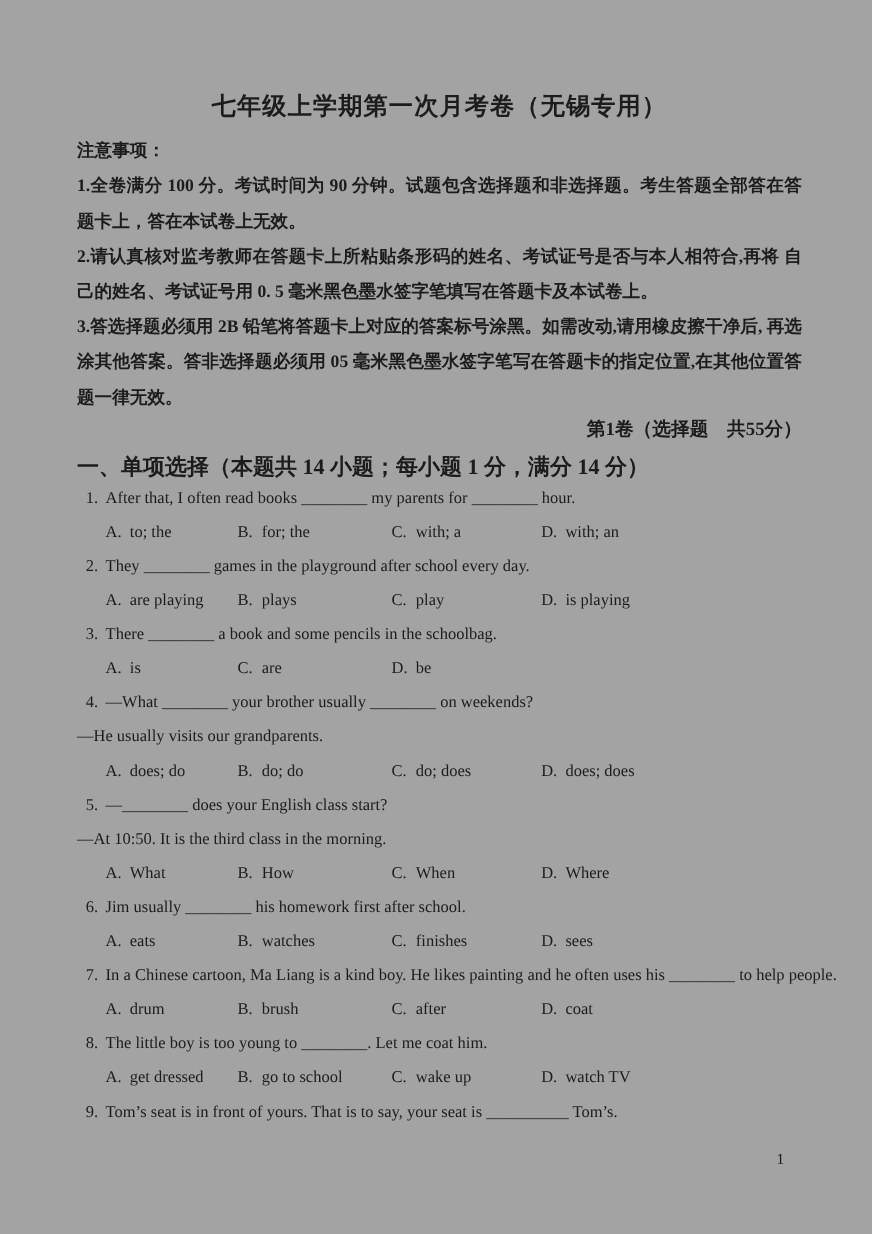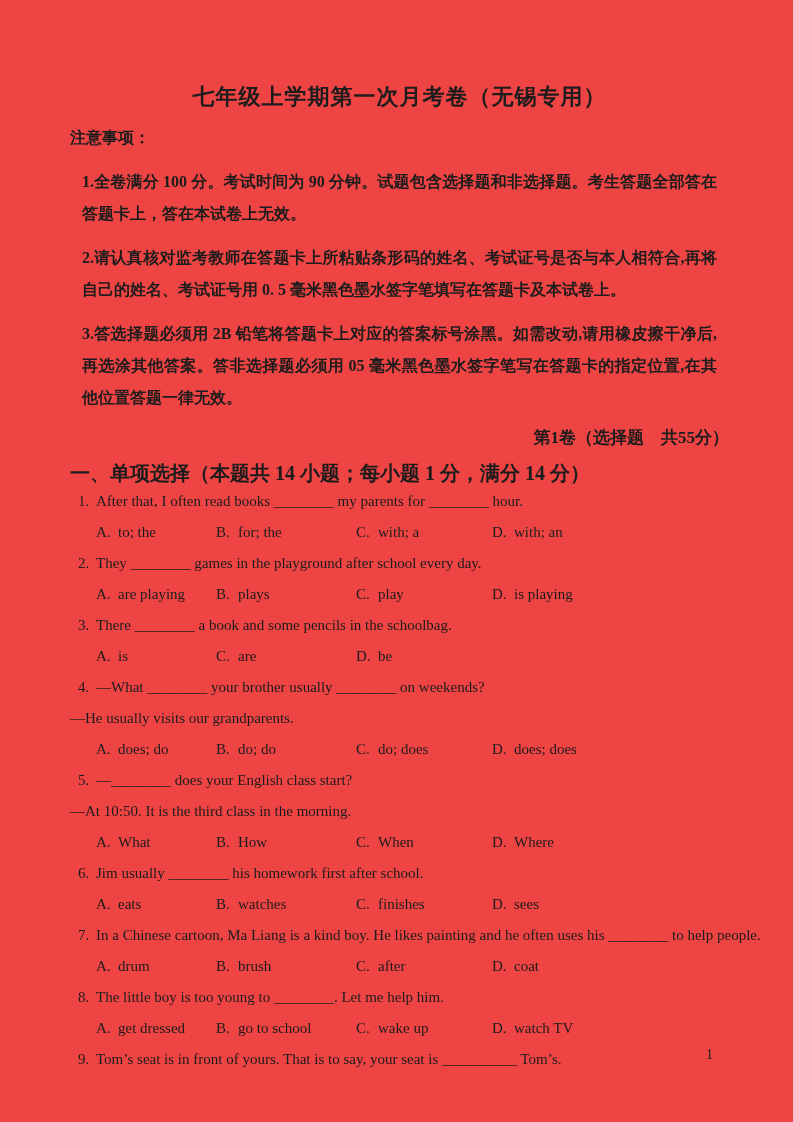--- a/index.html
+++ b/index.html
@@ -5,21 +5,21 @@
   html, body {
     margin: 0;
     padding: 0;
     background: #ffffff;
   }
   .page {
     position: relative;
     width: 793px;
     height: 1122px;
     margin: 0 auto;
-    background: #ef4444;
+    background: #a3a3a3;
     color: #1c1c1c;
     font-family: "Liberation Serif", "DejaVu Serif", serif;
     box-sizing: border-box;
     padding: 0 64px 0 70px;
     overflow: hidden;
   }
   .exam-title {
     margin: 0;
     padding-top: 84px;
     text-align: center;
@@ -36,21 +36,21 @@
     font-weight: 700;
     letter-spacing: 2px;
   }
   .notice-heading {
     margin: 12px 0 0 0;
     font-size: 16px;
     line-height: 32px;
     font-weight: 700;
   }
   .notice-item {
-    margin: 12px;
+    margin: 0;
     font-size: 16px;
     line-height: 32px;
     font-weight: 700;
     text-align: justify;
   }
   .part-heading {
     margin: 0;
     text-align: right;
     font-size: 17px;
     line-height: 24px;
@@ -215,21 +215,21 @@
           <span><span class="opt-label">A.</span><span>drum</span></span>
           <span><span class="opt-label">B.</span><span>brush</span></span>
           <span><span class="opt-label">C.</span><span>after</span></span>
           <span><span class="opt-label">D.</span><span>coat</span></span>
         </div>
   </div>
 
   <div class="q-block">
     <div class="q-line">
       <span class="q-num">8.</span>
-      <span class="q-stem">The little boy is too young to ________. Let me help him.</span>
+      <span class="q-stem">The little boy is too young to ________. Let me coat him.</span>
     </div>
 
     <div class="opts-row">
           <span><span class="opt-label">A.</span><span>get dressed</span></span>
           <span><span class="opt-label">B.</span><span>go to school</span></span>
           <span><span class="opt-label">C.</span><span>wake up</span></span>
           <span><span class="opt-label">D.</span><span>watch TV</span></span>
         </div>
   </div>
 

